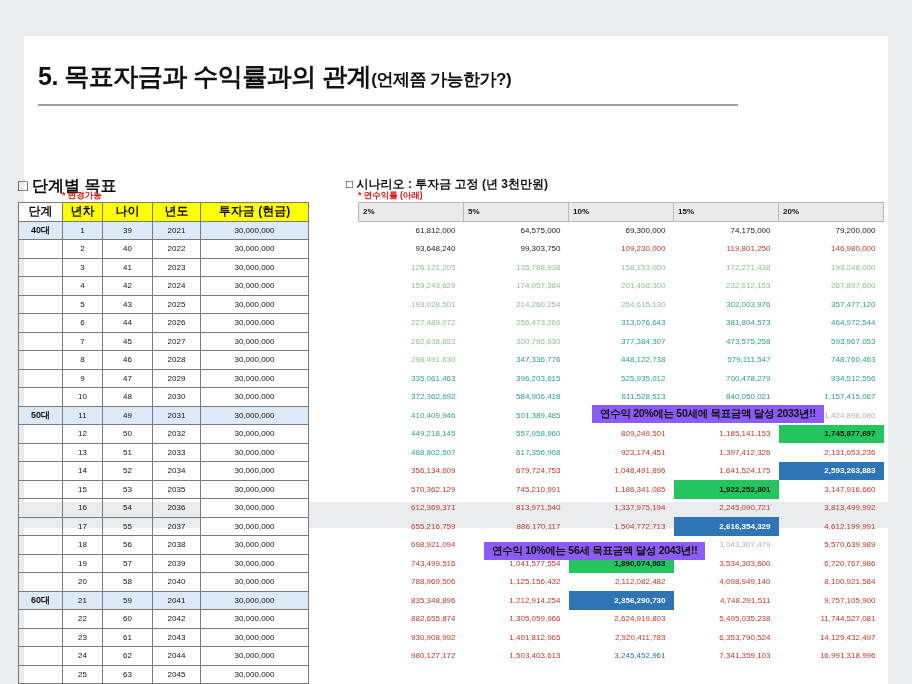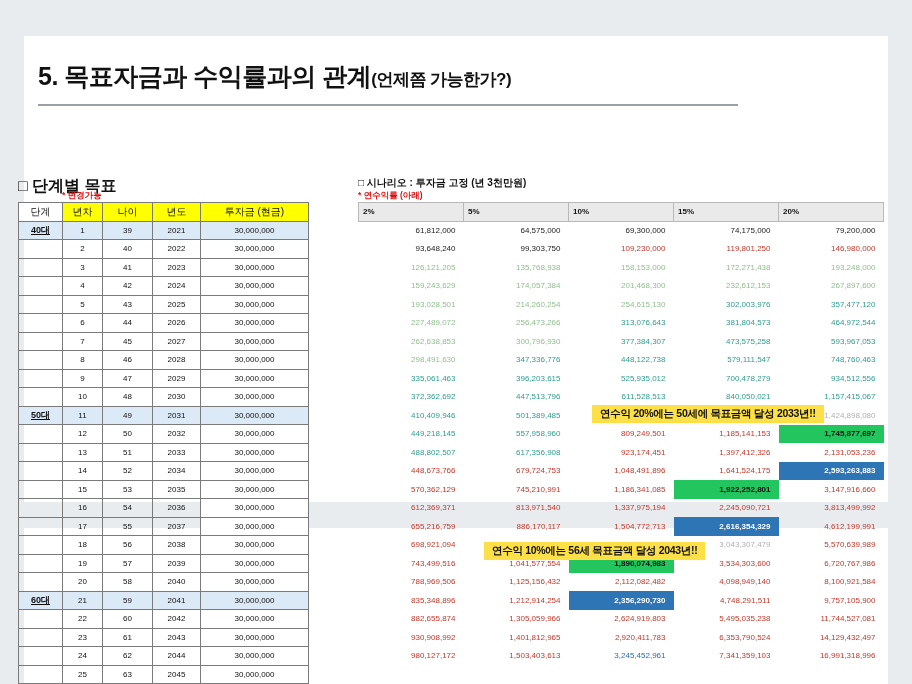--- a/index.html
+++ b/index.html
@@ -39,21 +39,21 @@
   }
   .bullet .dot { display:inline-block; margin-right:6px; }
 
   .lblock-title {
     position:absolute; left:18px; top:176px; font-size:16px; color:#111; font-weight:bold;
   }
   .lblock-note {
     position:absolute; left:62px; top:190px; font-size:8.5px; color:#d11; font-weight:bold;
   }
   .rblock-title {
-    position:absolute; left:358px; top:176px; font-size:10px; color:#111; font-weight:bold;
+    position:absolute; left:346px; top:176px; font-size:12px; color:#111; font-weight:bold;
   }
   .rblock-note {
     position:absolute; left:358px; top:190px; font-size:8.5px; color:#d11; font-weight:bold;
   }
 
   table { border-collapse:collapse; }
 
   
   .ltable {
     position:absolute; left:18px; top:202px;
@@ -61,28 +61,28 @@
     border:1px solid #444;
   }
   .ltable th, .ltable td {
     border:1px solid #7a7a7a;
     text-align:center;
     height:18.5px;
     padding:0 2px;
     font-size:8px;
     white-space:nowrap;
   }
-  .ltable th { background:#ffffff; font-weight:normal; font-size:10px; }
+  .ltable th { background:#ffffff; font-weight:bold; font-size:12px; }
   .ltable th.yellow { background:#ffff00; }
   .ltable .col-stage { width:44px; }
   .ltable .col-yr { width:40px; }
   .ltable .col-age { width:50px; }
   .ltable .col-year { width:48px; }
   .ltable .col-inv { width:108px; }
-  .ltable td.stage-cell { font-weight:bold; font-size:9px;text-decoration:underline; }
+  .ltable td.stage-cell { font-weight:bold; font-size:9px; }
   .ltable tr.hl td { background:#dce9f7; }
   .ltable td.inv { background:#ffffff; }
   .ltable tr.hl td.inv { background:#dce9f7; }
   .ltable td.shade { background:#ededed; }
 
   
   .rtable {
     position:absolute; left:358px; top:202px;
     font-size:8px;
     border-top:1px solid #888;
@@ -104,21 +104,21 @@
   .c-green { color:#8fbf8f; }
   .c-teal { color:#2e9e8f; }
   .c-red { color:#c0392b; }
   .c-gray { color:#b0b0b0; }
   .c-blue { color:#2b6cb0; }
   .hl-yellow { background:#22c55e; color:#111; font-weight:bold; }
   .hl-blue { background:#2e75b6; color:#ffffff; font-weight:bold; }
 
   .callout {
     position:absolute;
-    background:#fde047;
+    background:#8b5cf6;
     color:#111;
     font-size:10.5px;
     font-weight:bold;
     padding:2px 8px;
     white-space:nowrap;
     letter-spacing:-0.3px;
   }
   .callout-1 { left:592px; top:405px; }
   .callout-2 { left:484px; top:542px; }
 </style>
@@ -404,21 +404,21 @@
         </tr>
         <tr>
           <td class="c-teal">335,061,463</td>
           <td class="c-teal">396,203,615</td>
           <td class="c-teal">525,935,012</td>
           <td class="c-teal">700,478,279</td>
           <td class="c-teal">934,512,556</td>
         </tr>
         <tr>
           <td class="c-teal">372,362,692</td>
-          <td class="c-teal">447,513,796</td>
+          <td class="c-teal">584,906,418</td>
           <td class="c-teal">611,528,513</td>
           <td class="c-teal">840,050,021</td>
           <td class="c-teal">1,157,415,067</td>
         </tr>
         <tr>
           <td class="c-teal">410,409,946</td>
           <td class="c-teal">501,389,485</td>
           <td class="c-gray">706,681,364</td>
           <td class="c-gray">1,000,057,524</td>
           <td class="c-gray">1,424,898,080</td>
@@ -431,21 +431,21 @@
           <td class="hl-yellow">1,745,877,697</td>
         </tr>
         <tr>
           <td class="c-teal">488,802,507</td>
           <td class="c-teal">617,356,908</td>
           <td class="c-red">923,174,451</td>
           <td class="c-red">1,397,412,326</td>
           <td class="c-red">2,131,053,236</td>
         </tr>
         <tr>
-          <td class="c-red">448,673,766</td>
+          <td class="c-red">356,134,609</td>
           <td class="c-red">679,724,753</td>
           <td class="c-red">1,048,491,896</td>
           <td class="c-red">1,641,524,175</td>
           <td class="hl-blue">2,593,263,883</td>
         </tr>
         <tr>
           <td class="c-red">570,362,129</td>
           <td class="c-red">745,210,991</td>
           <td class="c-red">1,186,341,085</td>
           <td class="hl-yellow">1,922,252,801</td>

